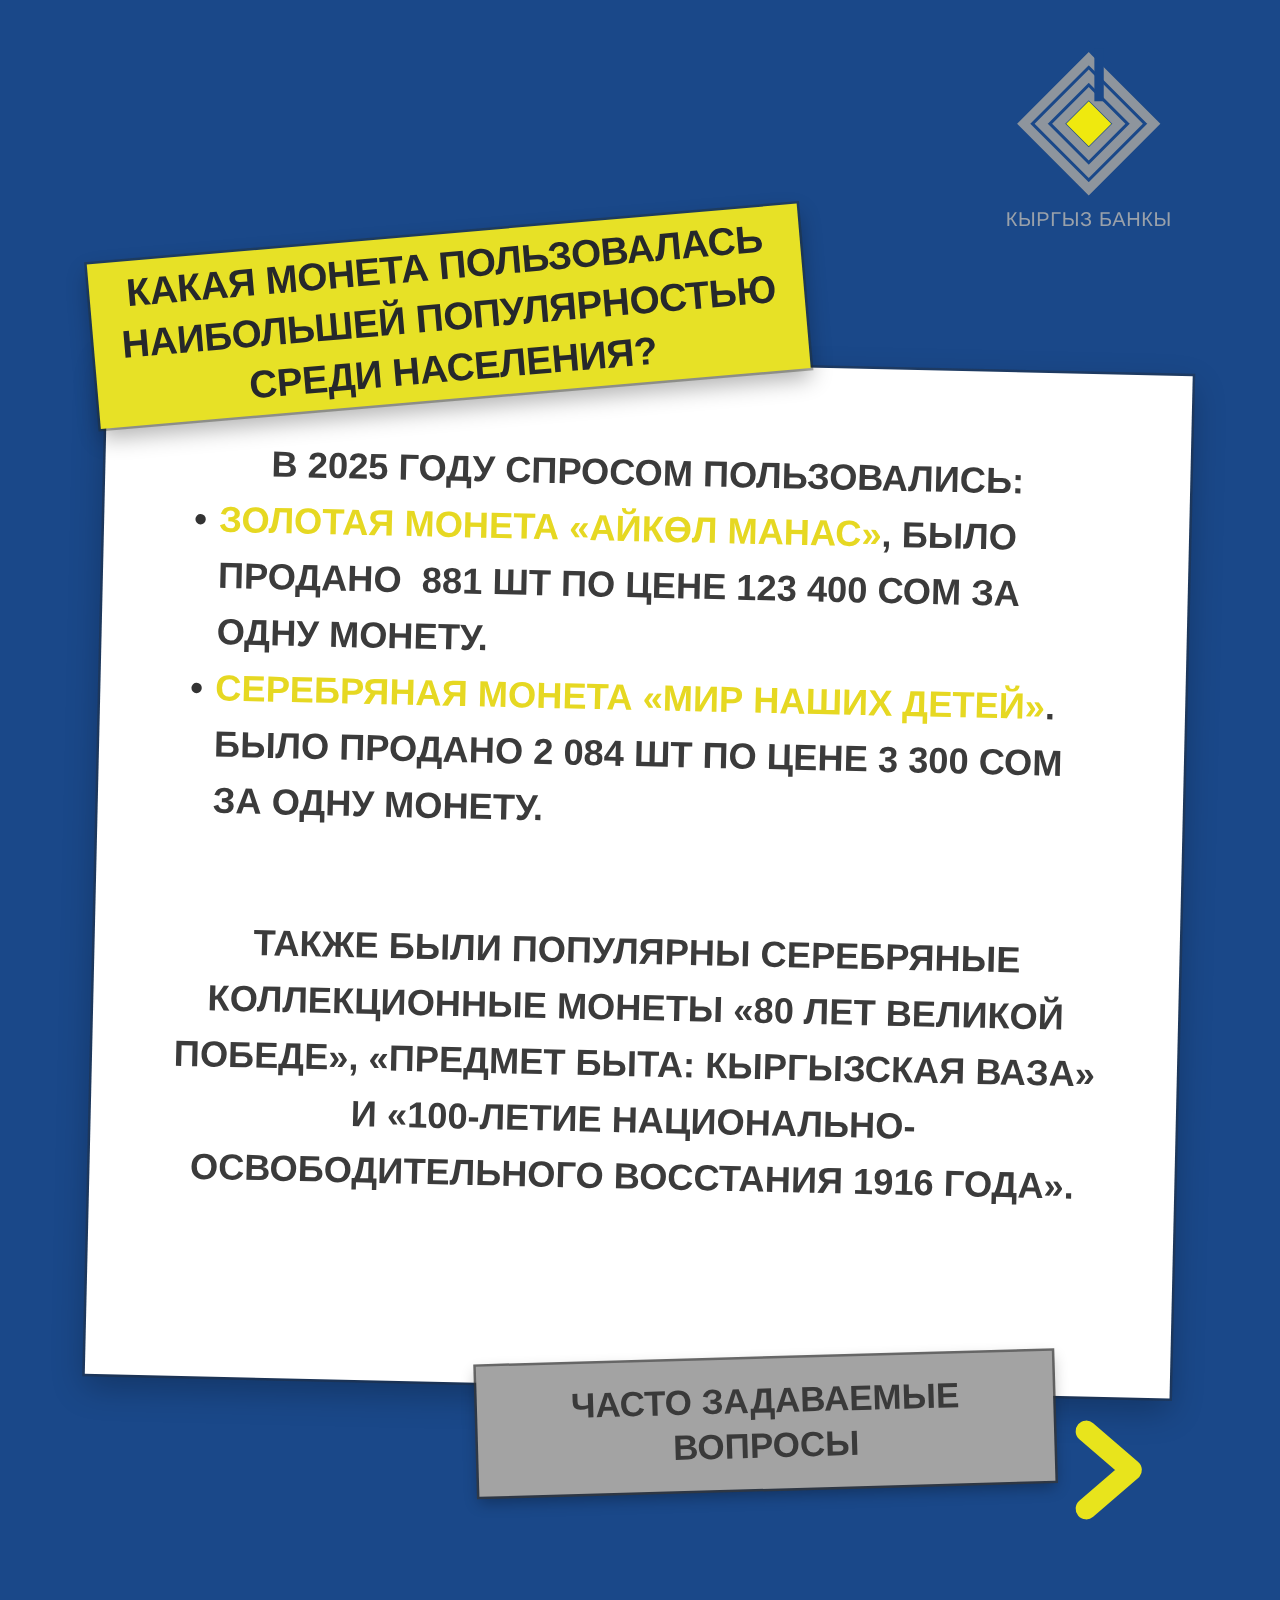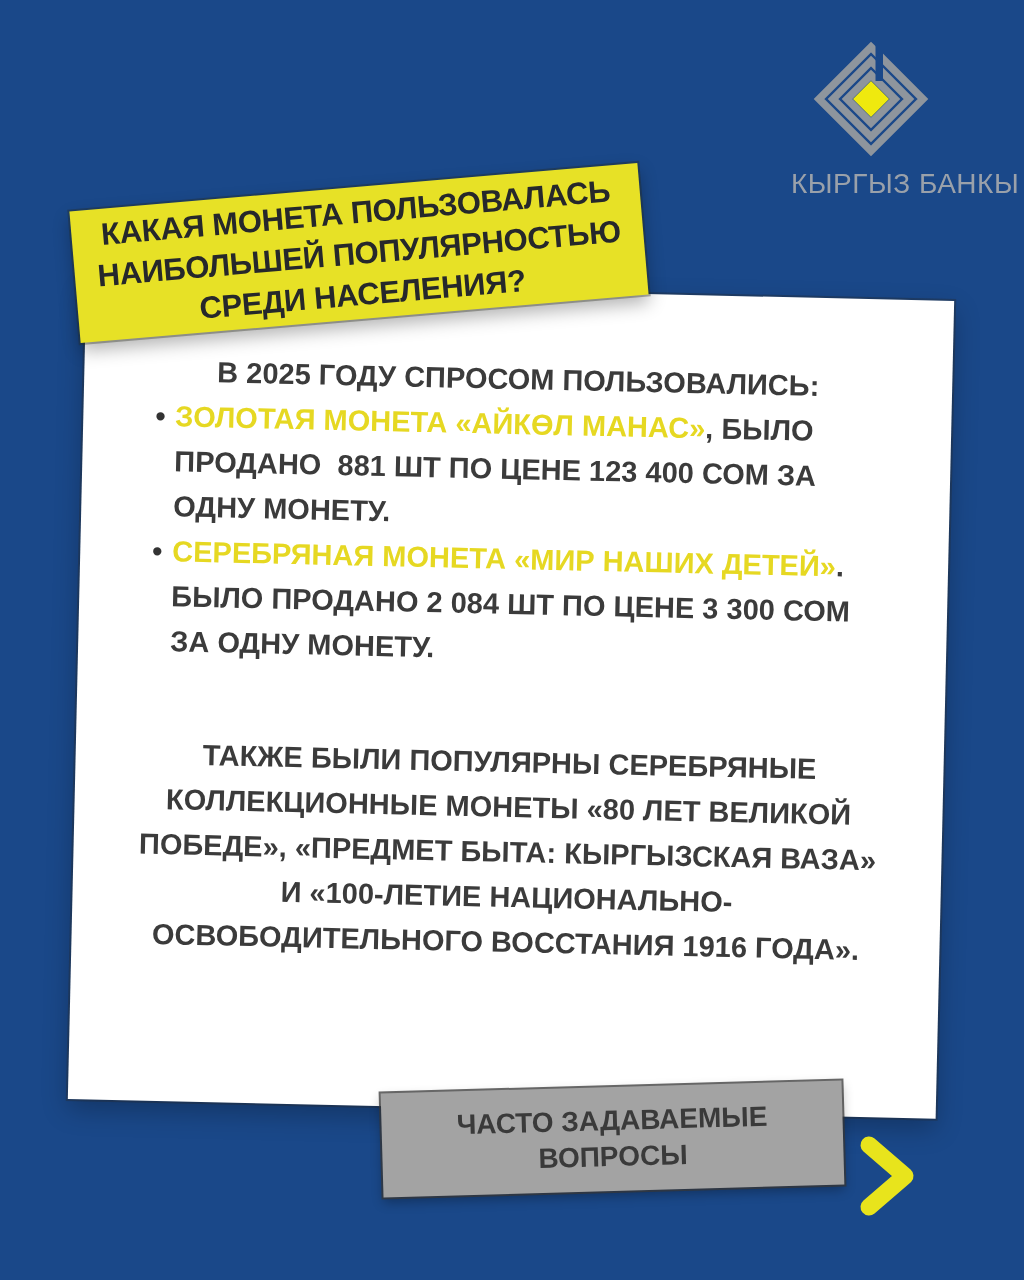--- a/index.html
+++ b/index.html
@@ -10,21 +10,21 @@
     overflow:hidden;
     font-family:"Liberation Sans","DejaVu Sans",sans-serif;
   }
   .poster{position:absolute;inset:0;}
 
   
   .logo-wrap{position:absolute;left:791px;top:30px;width:160px;height:170px;}
   .logo-mark{position:absolute;left:15px;top:4px;width:130px;height:130px;}
   .logo-word{
     position:absolute;left:0;top:138px;width:160px;
-    text-align:center;font-size:28px;font-weight:400;letter-spacing:.5px;
+    text-align:center;font-size:16px;font-weight:400;letter-spacing:.5px;
     color:#9aa1aa;white-space:nowrap;
   }
 
   
   .q-banner{
     position:absolute;left:74px;top:187px;width:570px;height:132px;
     background:#e7e126;
     transform:rotate(-4.9deg);
     display:flex;flex-direction:column;justify-content:center;
     text-align:center;

